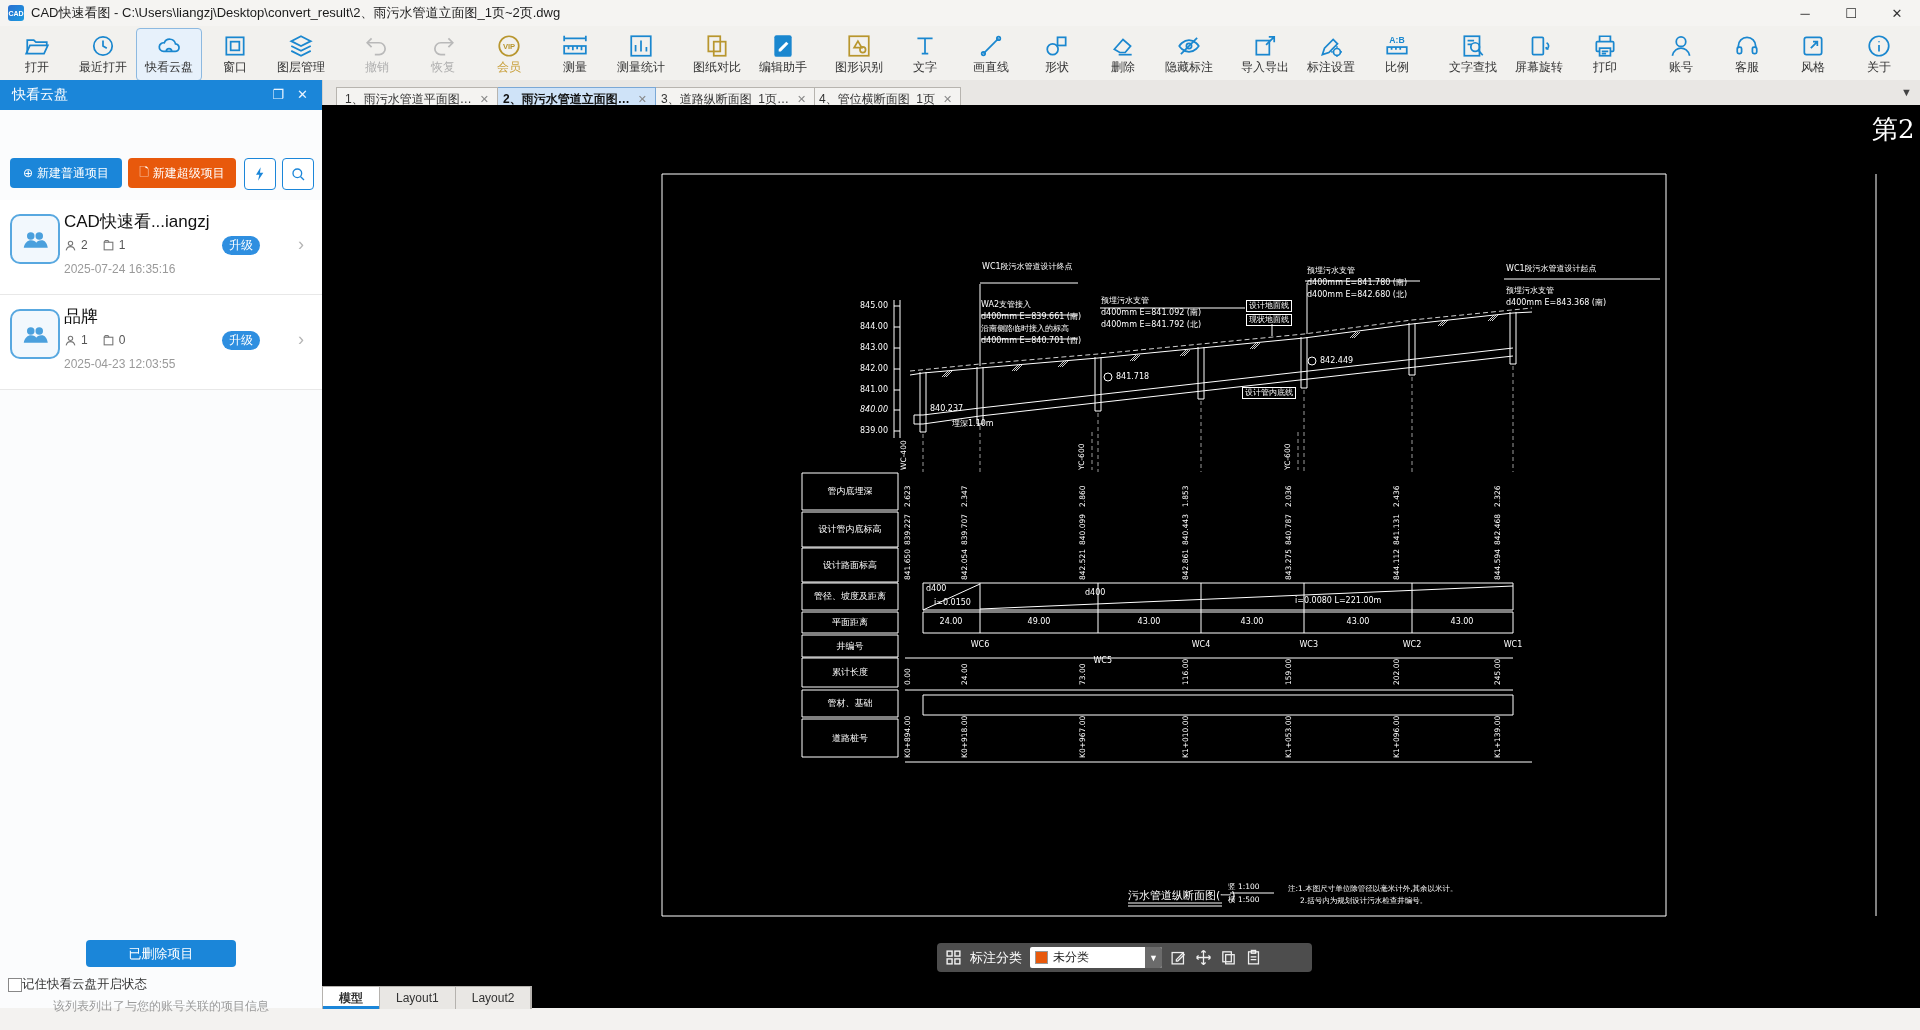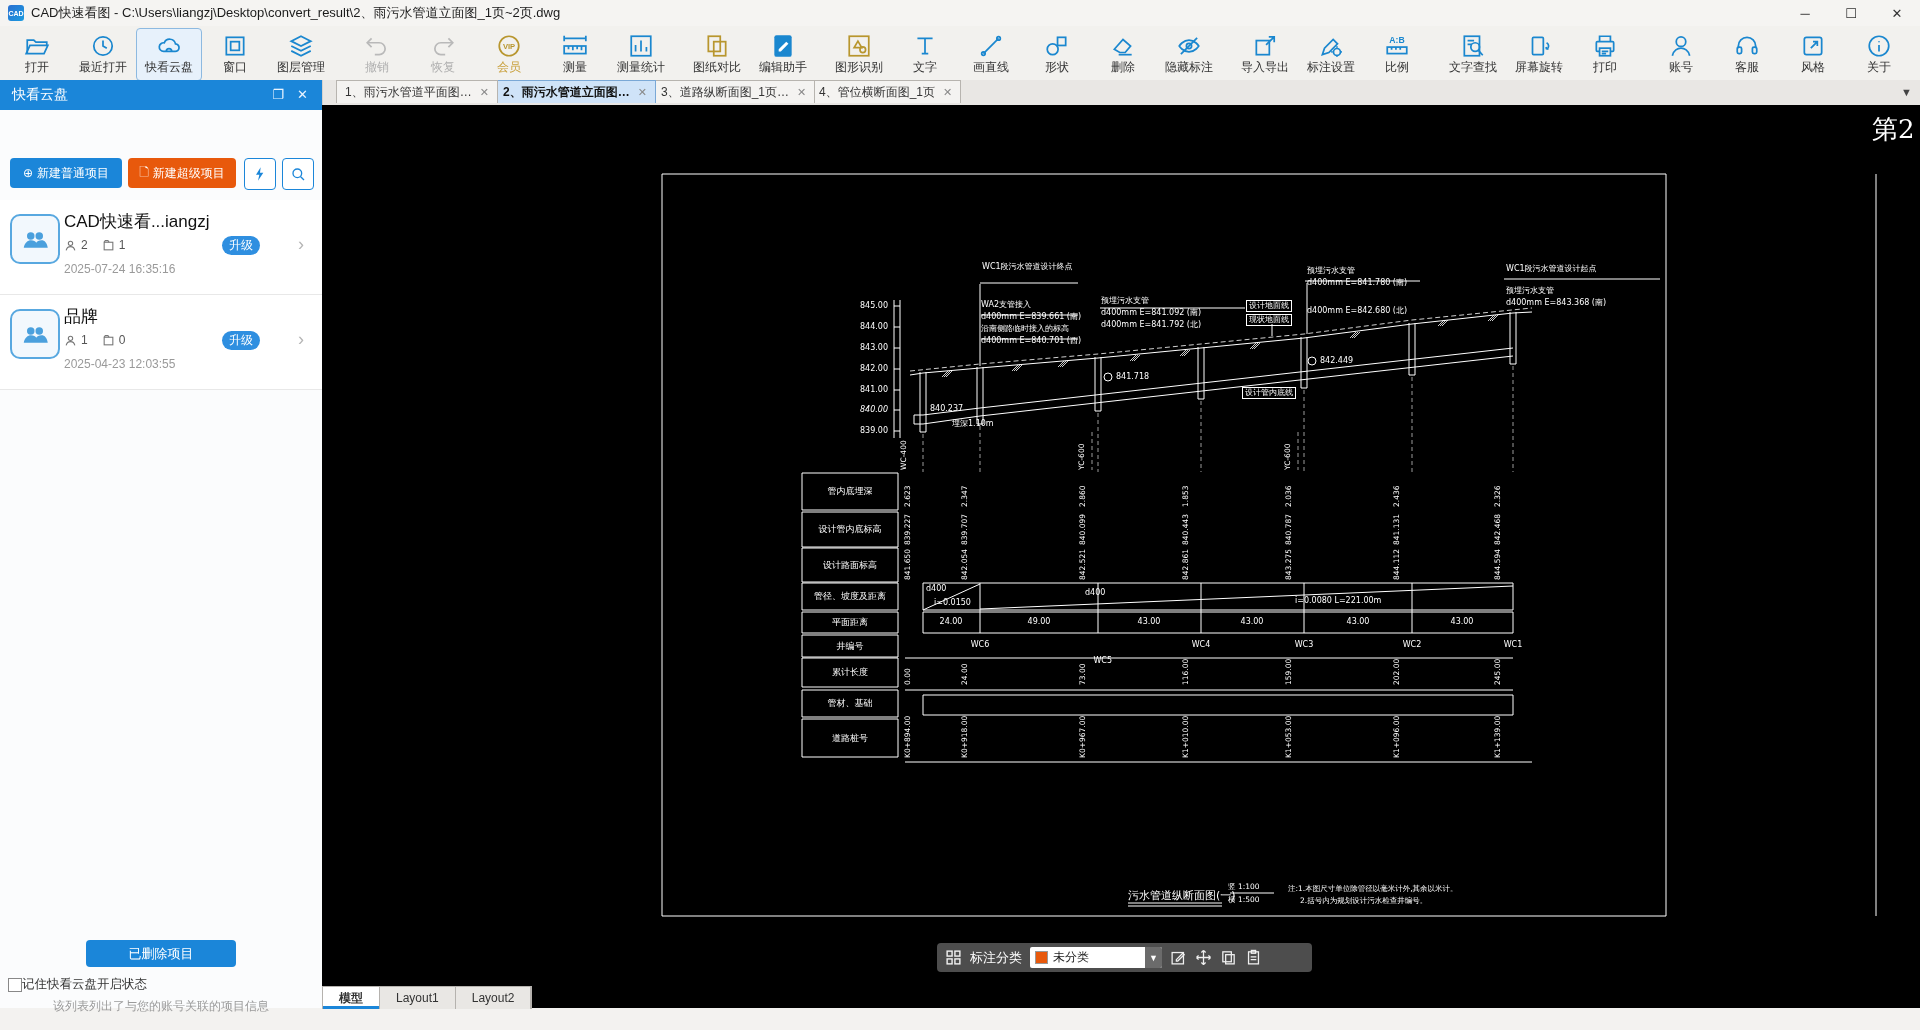--- a/index.html
+++ b/index.html
@@ -21,21 +21,21 @@
   .tbtn .ticon{height:28px;display:flex;align-items:center;justify-content:center;}
   .tbtn .tlabel{font-size:12px;color:#333;white-space:nowrap;line-height:14px;}
   .tbtn.gold{color:#b8962e;}
   .tbtn.disabled{color:#b9b9b9;}
   .tbtn.disabled .tlabel{color:#b0b0b0;}
   .tbtn.vipgold .tlabel{color:#c9a03c;}
   .tbtn.active{background:#e7f1fb;border:1px solid #8db9e0;}
   .tsep{width:1px;background:#d8d5d0;margin:6px 5px;}
   
   #tabrow{position:absolute;left:322px;top:80px;width:1598px;height:25px;background:#e9e7e4;border-bottom:1px solid #cfccc7;}
-  .dtab{position:absolute;top:0;height:22px;background:#f4f3f1;border:1px solid #b7b4af;border-bottom:none;
+  .dtab{position:absolute;top:7px;height:22px;background:#f4f3f1;border:1px solid #b7b4af;border-bottom:none;
         display:flex;align-items:center;padding:0 8px;font-size:12px;color:#333;white-space:nowrap;}
   .dtab .x{margin-left:8px;color:#888;font-size:11px;}
   .dtab.active{background:#cfe3f8;border-color:#7aa8d6;font-weight:bold;color:#111;}
   #tablist-caret{position:absolute;right:8px;top:6px;color:#444;font-size:11px;}
   
   #sidebar{position:absolute;left:0;top:80px;width:322px;height:928px;background:#fbfcfd;border-right:1px solid #d4d2cf;}
   #sb-head{position:absolute;left:0;top:0;width:322px;height:30px;background:#1b86d9;color:#fff;
            display:flex;align-items:center;font-size:14px;padding-left:12px;box-sizing:border-box;}
   #sb-head .hic{position:absolute;top:7px;font-size:13px;color:#eaf4ff;}
   #sb-cloudrow{position:absolute;left:0;top:30px;width:322px;height:44px;background:#f3f5f7;border-bottom:1px solid #e0e0e0;}
@@ -589,21 +589,21 @@
             <div class="ct" style="position: relative; margin-bottom: 2px;">沿南侧路临时接入的标高</div>
             <div class="ct" style="position: relative; margin-bottom: 2px;">d400mm E=840.701 (西)</div>
           </div>
           <div style="position: absolute; left: 1101px; top: 296px;">
             <div class="ct" style="position: relative; margin-bottom: 2px;">预埋污水支管</div>
             <div class="ct" style="position: relative; margin-bottom: 2px;">d400mm E=841.092 (南)</div>
             <div class="ct" style="position: relative; margin-bottom: 2px;">d400mm E=841.792 (北)</div>
           </div>
           <div style="position: absolute; left: 1307px; top: 266px;">
             <div class="ct" style="position: relative; margin-bottom: 2px;">预埋污水支管</div>
-            <div class="ct" style="position: relative; margin-bottom: 18px;">d400mm E=841.780 (南)</div>
+            <div class="ct" style="position: relative; margin-bottom: 2px;">d400mm E=841.780 (南)</div>
             <div class="ct" style="position: relative; margin-bottom: 2px;">d400mm E=842.680 (北)</div>
           </div>
           <div style="position: absolute; left: 1506px; top: 264px;">
             <div class="ct" style="position: relative; margin-bottom: 12px;">WC1段污水管道设计起点</div>
             <div class="ct" style="position: relative; margin-bottom: 2px;">预埋污水支管</div>
             <div class="ct" style="position: relative; margin-bottom: 2px;">d400mm E=843.368 (南)</div>
           </div>
           <div style="position: absolute; left: 1246px; top: 300px;">
             <div class="ct boxed" style="position: relative; margin-bottom: 2px;">设计地面线</div>
             <div class="ct boxed" style="position: relative; margin-bottom: 2px;">现状地面线</div>
@@ -633,21 +633,21 @@
           <div class="ct" style="left: 1295px; top: 596px;">i=0.0080  L=221.00m</div>
           <div class="ct" style="left: 933px; top: 617px; width: 36px; text-align: center;">24.00</div>
           <div class="ct" style="left: 1021px; top: 617px; width: 36px; text-align: center;">49.00</div>
           <div class="ct" style="left: 1131px; top: 617px; width: 36px; text-align: center;">43.00</div>
           <div class="ct" style="left: 1234px; top: 617px; width: 36px; text-align: center;">43.00</div>
           <div class="ct" style="left: 1340px; top: 617px; width: 36px; text-align: center;">43.00</div>
           <div class="ct" style="left: 1444px; top: 617px; width: 36px; text-align: center;">43.00</div>
           <div class="ct" style="left: 966px; top: 640px; width: 28px; text-align: center;">WC6</div>
           <div class="ct" style="left: 1084px; top: 640px; width: 28px; text-align: right; margin-top: 16px;">WC5</div>
           <div class="ct" style="left: 1187px; top: 640px; width: 28px; text-align: center;">WC4</div>
-          <div class="ct" style="left: 1290px; top: 640px; width: 28px; text-align: center;">WC3</div>
+          <div class="ct" style="left: 1290px; top: 640px; width: 28px; text-align: right;">WC3</div>
           <div class="ct" style="left: 1398px; top: 640px; width: 28px; text-align: center;">WC2</div>
           <div class="ct" style="left: 1499px; top: 640px; width: 28px; text-align: center;">WC1</div>
           <div class="vt" style="left: 912px; top: 498px;">2.623</div>
           <div class="vt" style="left: 969px; top: 498px;">2.347</div>
           <div class="vt" style="left: 1087px; top: 498px;">2.860</div>
           <div class="vt" style="left: 1190px; top: 498px;">1.853</div>
           <div class="vt" style="left: 1293px; top: 498px;">2.036</div>
           <div class="vt" style="left: 1401px; top: 498px;">2.436</div>
           <div class="vt" style="left: 1502px; top: 498px;">2.326</div>
           <div class="vt" style="left: 912px; top: 536px;">839.227</div>

